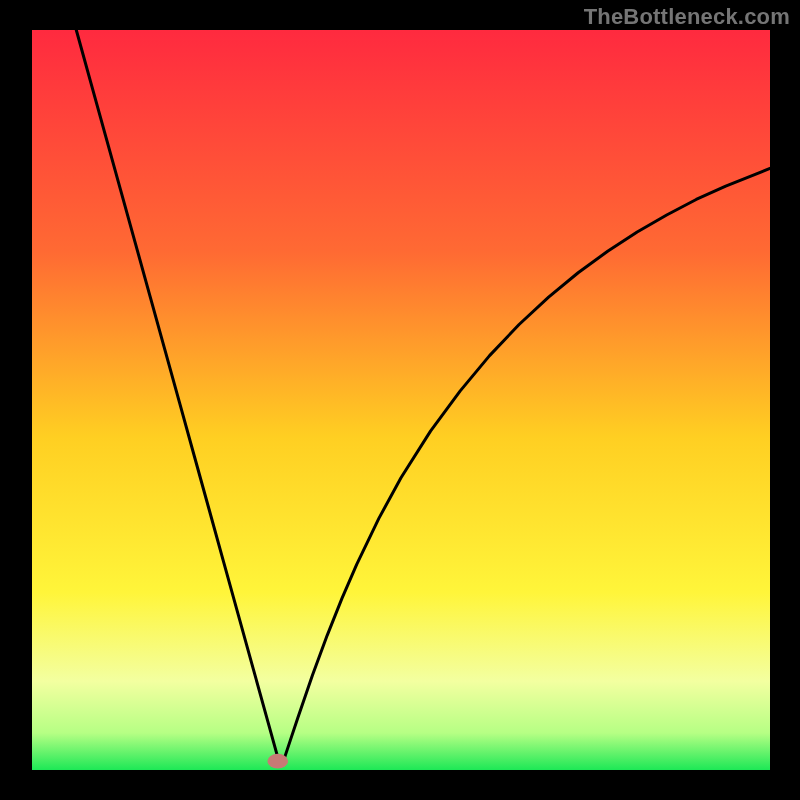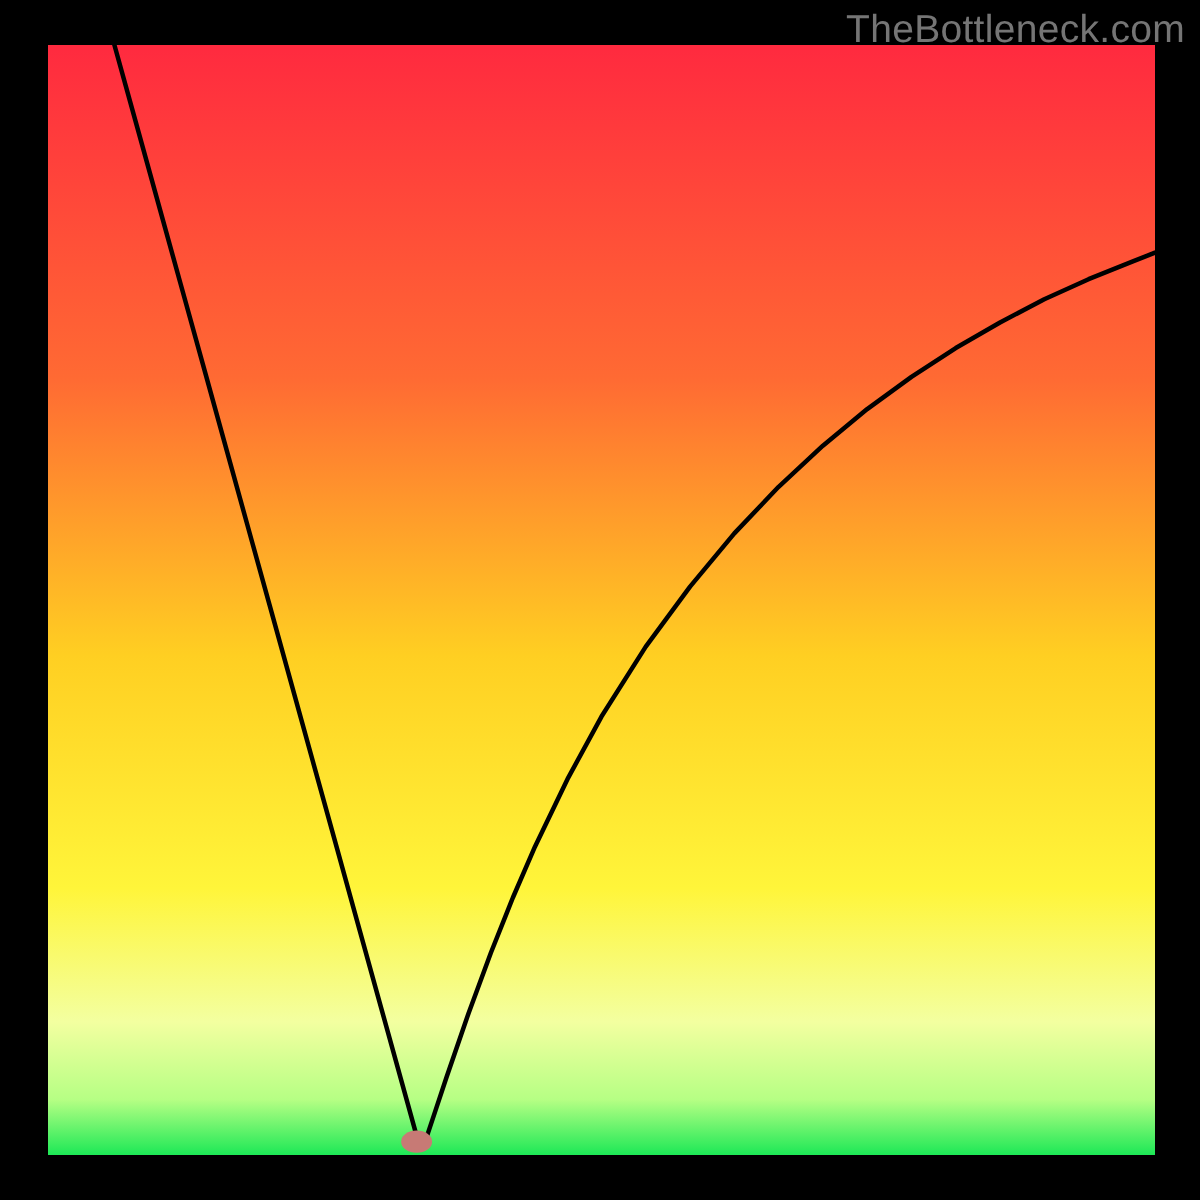--- a/index.html
+++ b/index.html
@@ -21,22 +21,22 @@
     left: 0;
     top: 0;
     width: 800px;
     height: 800px;
     display: block;
   }
   .watermark {
     position: absolute;
     top: 4px;
     right: 10px;
-    font-size: 26px;
-    font-weight: 400;
+    font-size: 22px;
+    font-weight: 700;
     color: #757575;
     letter-spacing: 0.2px;
   }
 </style>
 </head>
 <body>
 
 <div class="frame">
 
   <svg class="plot" viewBox="0 0 800 800" preserveAspectRatio="none">

